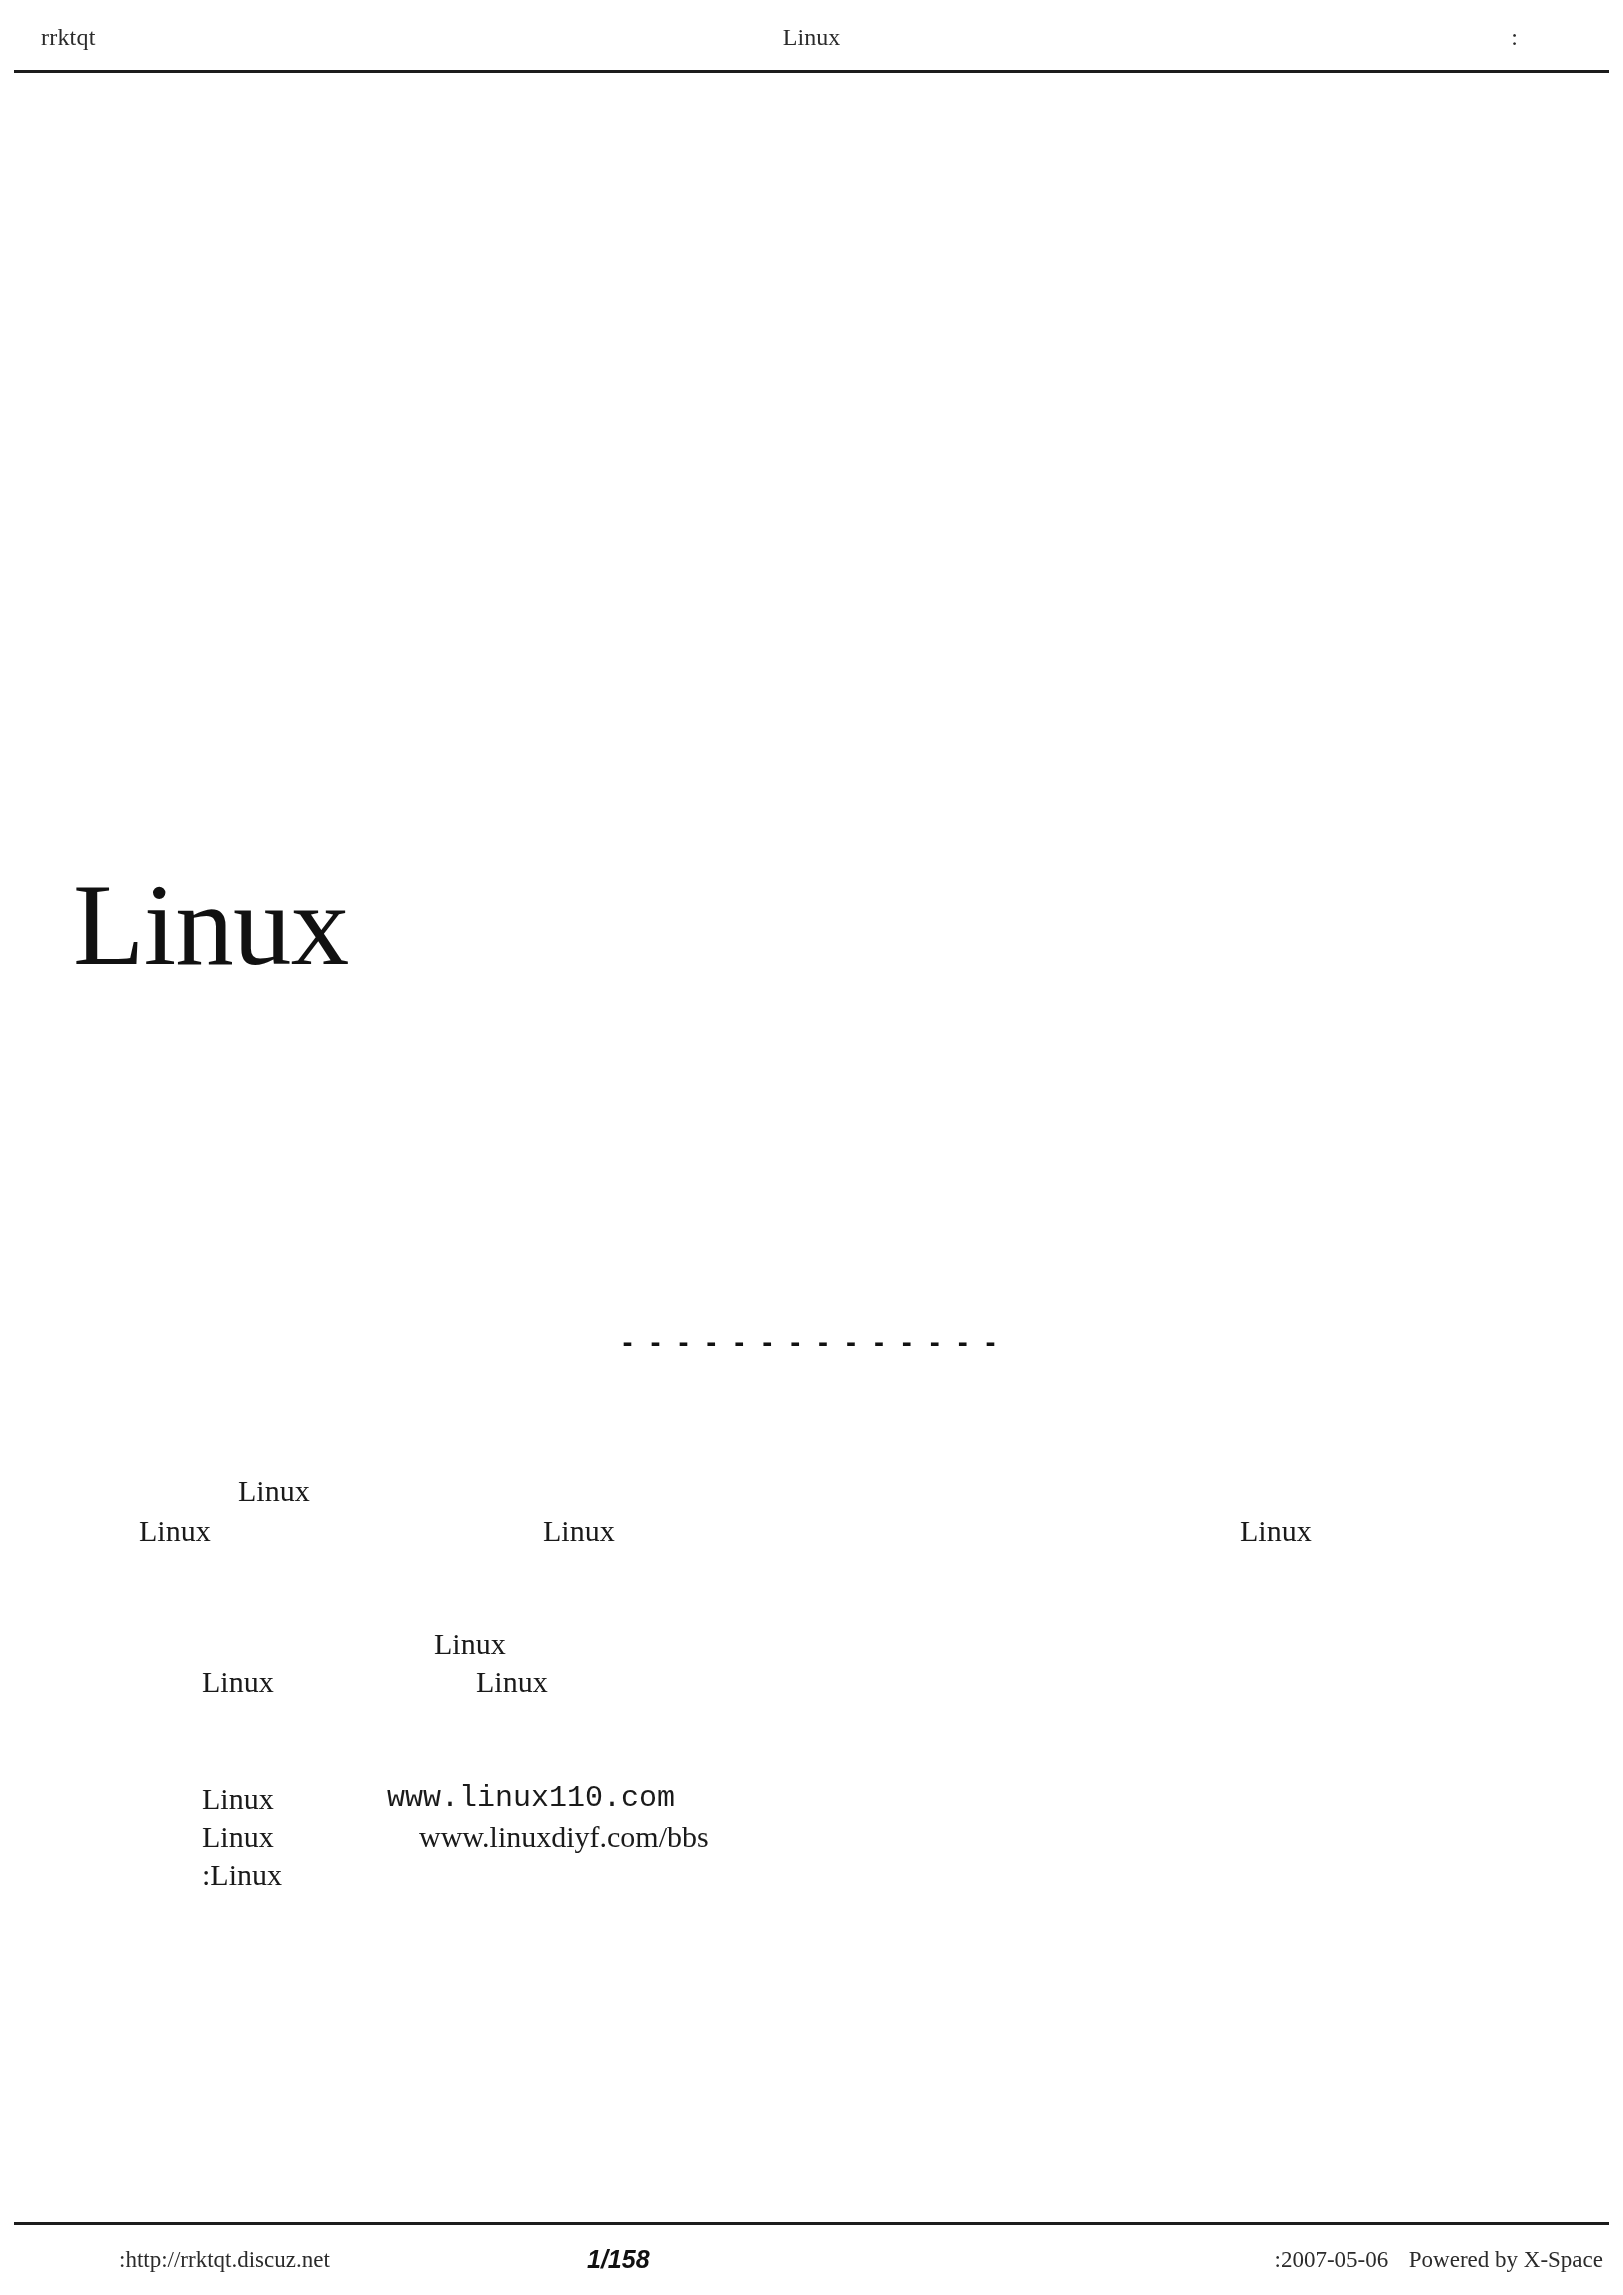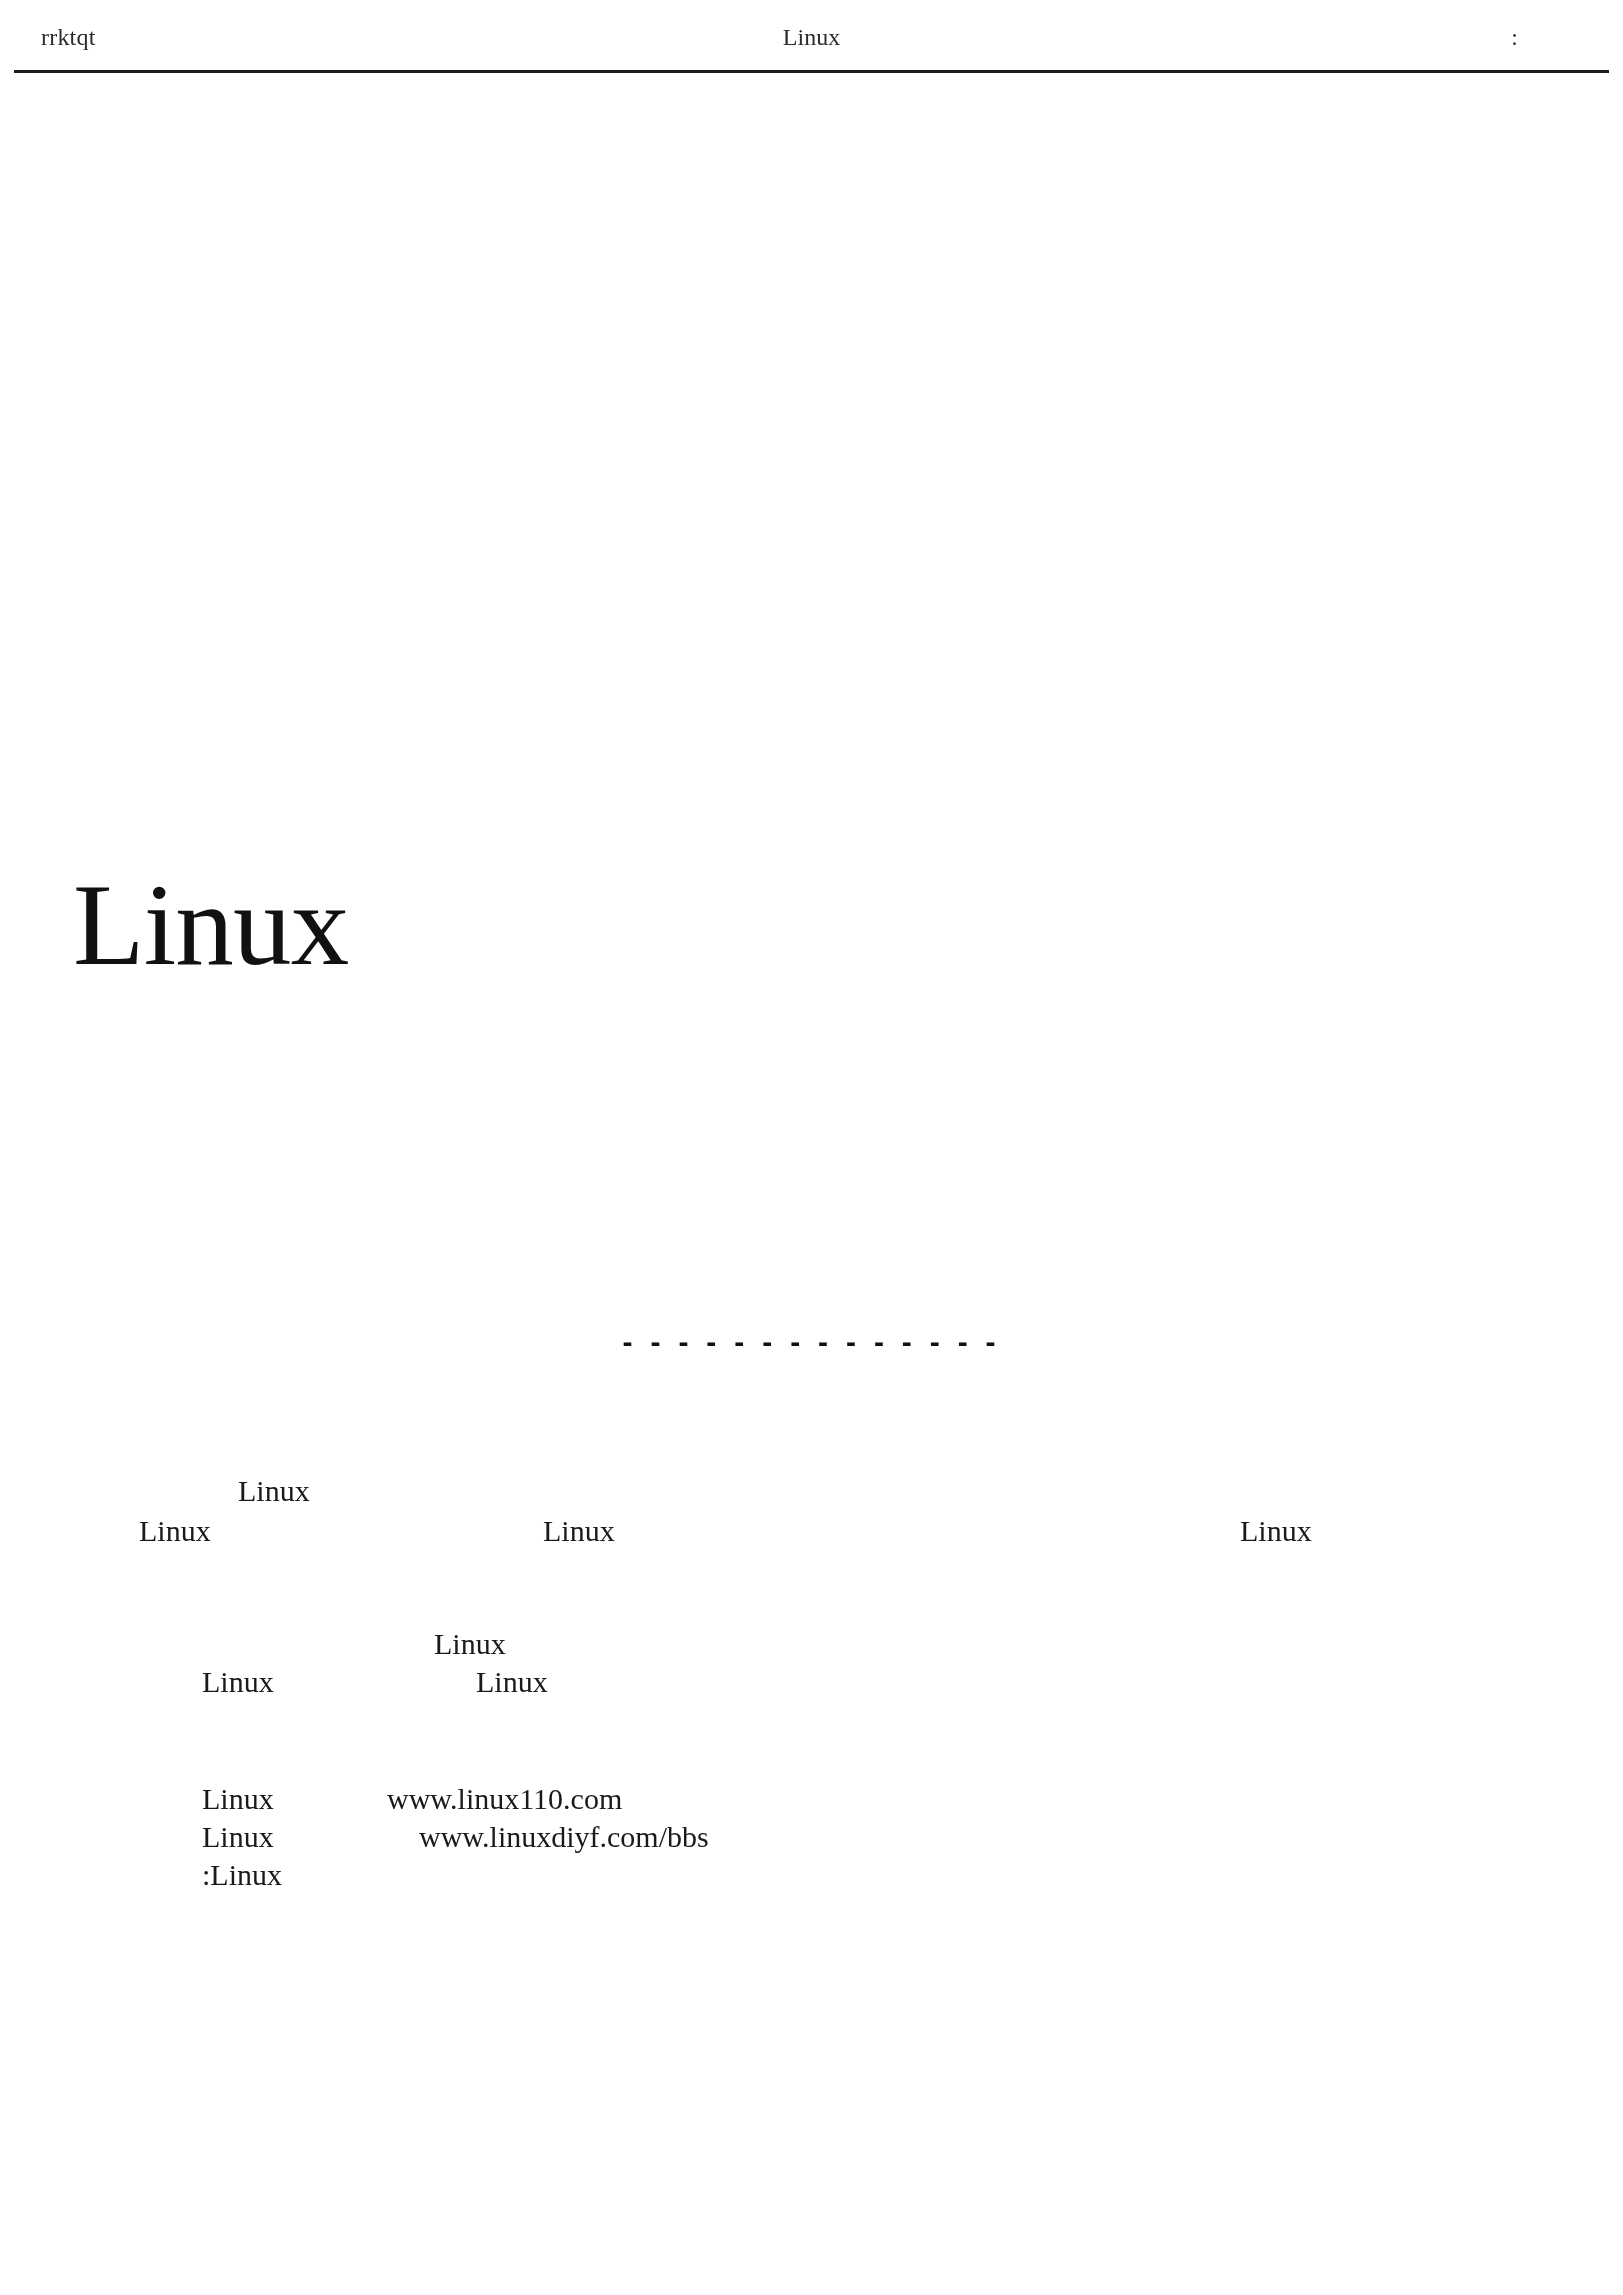--- a/index.html
+++ b/index.html
@@ -111,21 +111,21 @@
   .ln-b1 { left: 139px;  top: 1514px; }
   .ln-b2 { left: 543px;  top: 1514px; }
   .ln-b3 { left: 1240px; top: 1514px; }
 
   .ln-c1 { left: 434px;  top: 1627px; }
   .ln-d1 { left: 202px;  top: 1665px; }
   .ln-d2 { left: 476px;  top: 1665px; }
 
   
   .ln-e-label { left: 202px; top: 1782px; }
-  .ln-e-url   { left: 387px; top: 1782px; }
+  .ln-e-url   { left: 387px; top: 1782px; font-family: Liberation Mono, monospace; }
   .ln-f-label { left: 202px; top: 1820px; }
   .ln-f-url   { left: 387px; top: 1820px; margin-left: 32px; }
   .ln-g-label { left: 202px; top: 1858px; }
   .ln-h-url   { left: 136px; top: 1896px; }
 
   
   .page-footer {
     position: absolute;
     left: 0;
     bottom: 0;
@@ -200,15 +200,23 @@
     <div class="text-line ln-e-url">www.linux110.com</div>
 
     <div class="text-line ln-f-label">Linux</div>
     <div class="text-line ln-f-url">www.linuxdiyf.com/bbs</div>
 
     <div class="text-line ln-g-label">:Linux</div>
 
 
   </div>
 
+  <div class="page-footer">
+    <div class="ftr-rule"></div>
+    <div class="ftr-left">:http://rrktqt.discuz.net</div>
+    <div class="ftr-center">1/158</div>
+    <div class="ftr-right">
+      <span>:2007-05-06</span><span class="sep"></span><span>Powered by X-Space</span>
+    </div>
+  </div>
 
 </div>
 
 
 </body></html>

